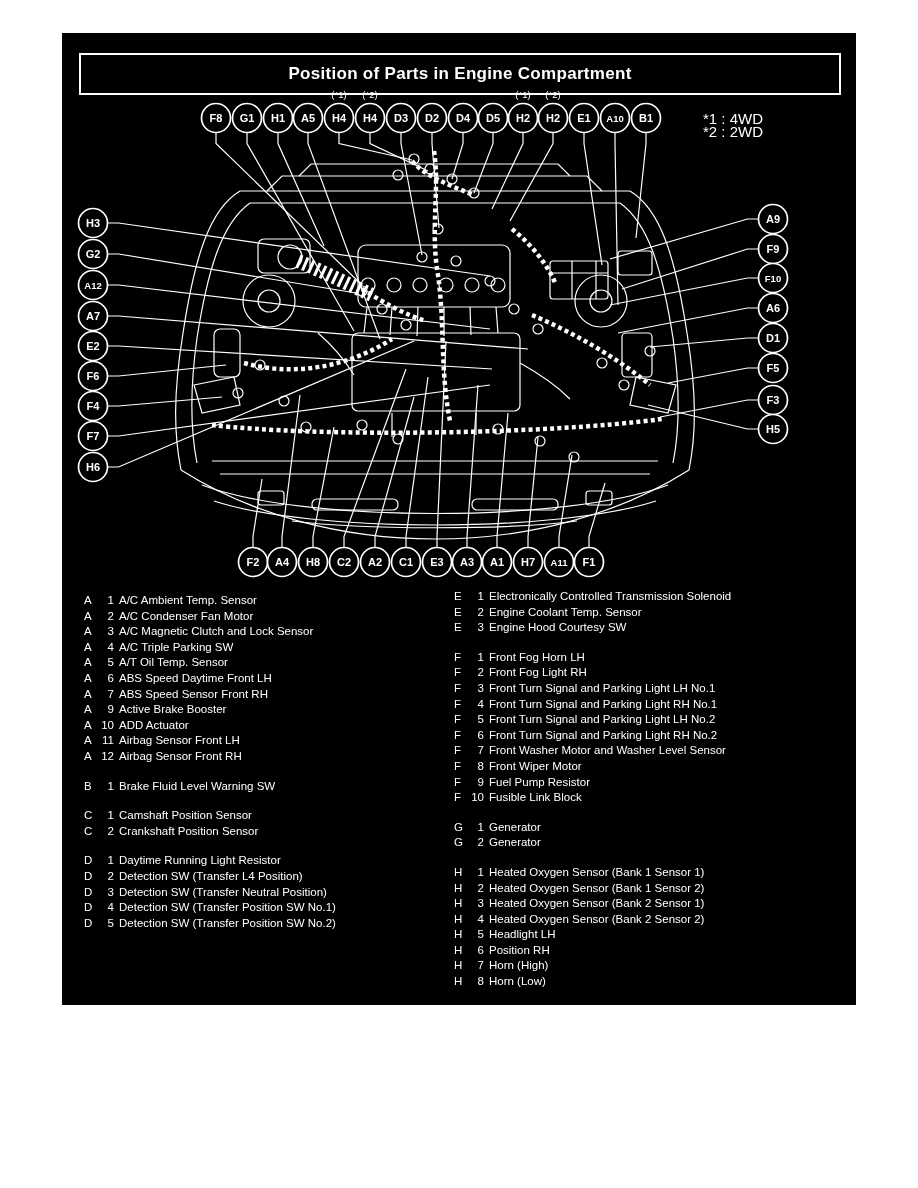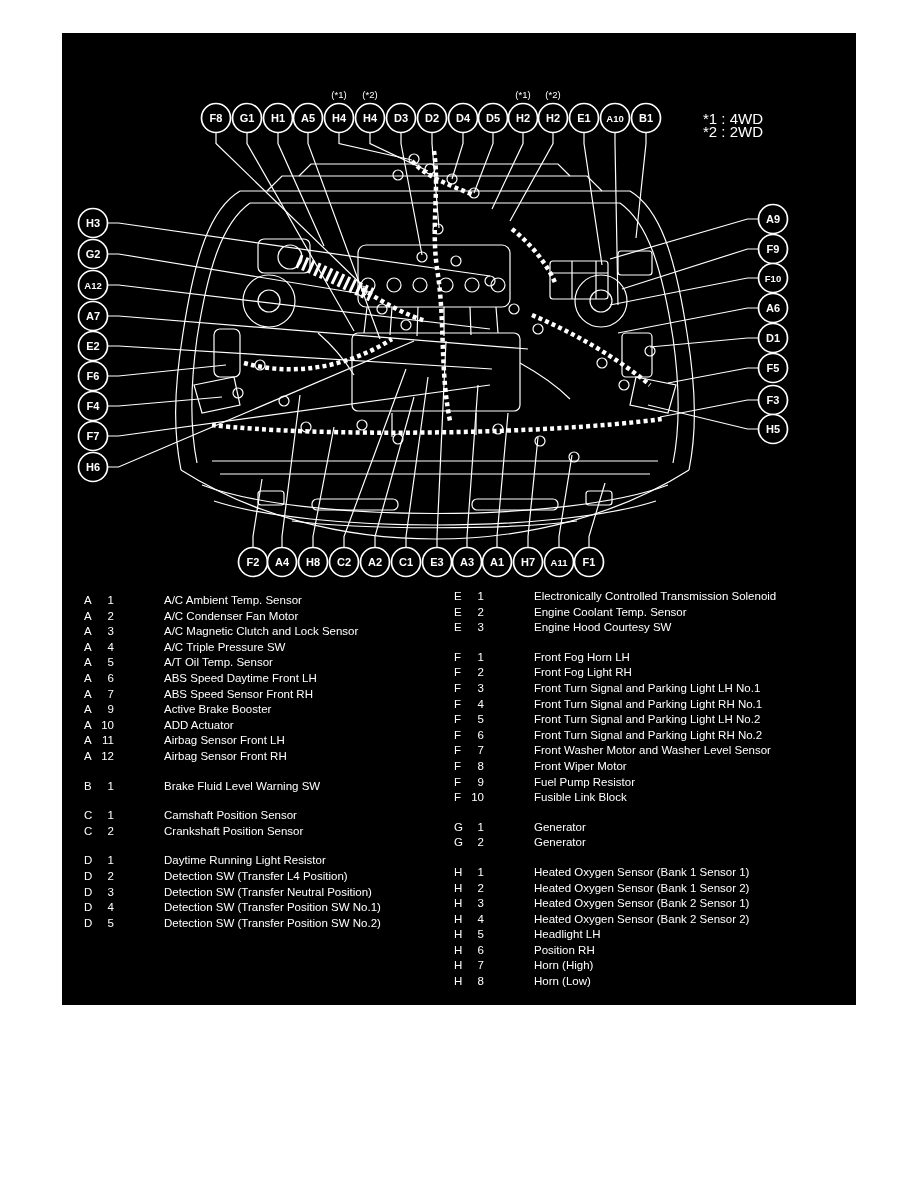--- a/index.html
+++ b/index.html
@@ -34,28 +34,31 @@
   .legend-col{position:absolute;color:#ffffff;}
   #legend-left{left:22px;top:560px;width:362px;}
   #legend-right{left:392px;top:556px;width:392px;}
   .legend-group{margin-bottom:14px;}
   .legend-row{
     display:grid;grid-template-columns:10px 15px 1fr;column-gap:5px;
     font-size:11.5px;line-height:15.6px;white-space:nowrap;
   }
   .lg-letter{text-align:left;}
   .lg-num{text-align:right;}
-  .lg-name{text-align:left;margin-left:45px;}
+  .lg-name{text-align:left;}
 </style>
 </head>
 <body>
 
 <div class="page">
   <div class="panel">
 
+    <div class="title-box">
+      <span>Position of Parts in Engine Compartment</span>
+    </div>
 
     <div class="drivetrain-note"><div>*1 : 4WD</div><div>*2 : 2WD</div></div>
 
     <svg class="diagram" width="794" height="972" viewBox="0 0 794 972">
 
       <g class="art">
 
         <path d="M178,158 L568,158"></path>
         <path d="M178,158 C148,176 133,222 121,300 C111,362 112,402 119,437"></path>
         <path d="M568,158 C598,176 613,222 625,300 C635,362 634,402 627,437"></path>
@@ -393,21 +396,21 @@
             <span class="lg-name">A/C Condenser Fan Motor</span>
           </div>
           <div class="legend-row">
             <span class="lg-letter">A</span>
             <span class="lg-num">3</span>
             <span class="lg-name">A/C Magnetic Clutch and Lock Sensor</span>
           </div>
           <div class="legend-row">
             <span class="lg-letter">A</span>
             <span class="lg-num">4</span>
-            <span class="lg-name">A/C Triple Pressure SW</span>
+            <span class="lg-name">A/C Triple Parking SW</span>
           </div>
           <div class="legend-row">
             <span class="lg-letter">A</span>
             <span class="lg-num">5</span>
             <span class="lg-name">A/T Oil Temp. Sensor</span>
           </div>
           <div class="legend-row">
             <span class="lg-letter">A</span>
             <span class="lg-num">6</span>
             <span class="lg-name">ABS Speed Daytime Front LH</span>

